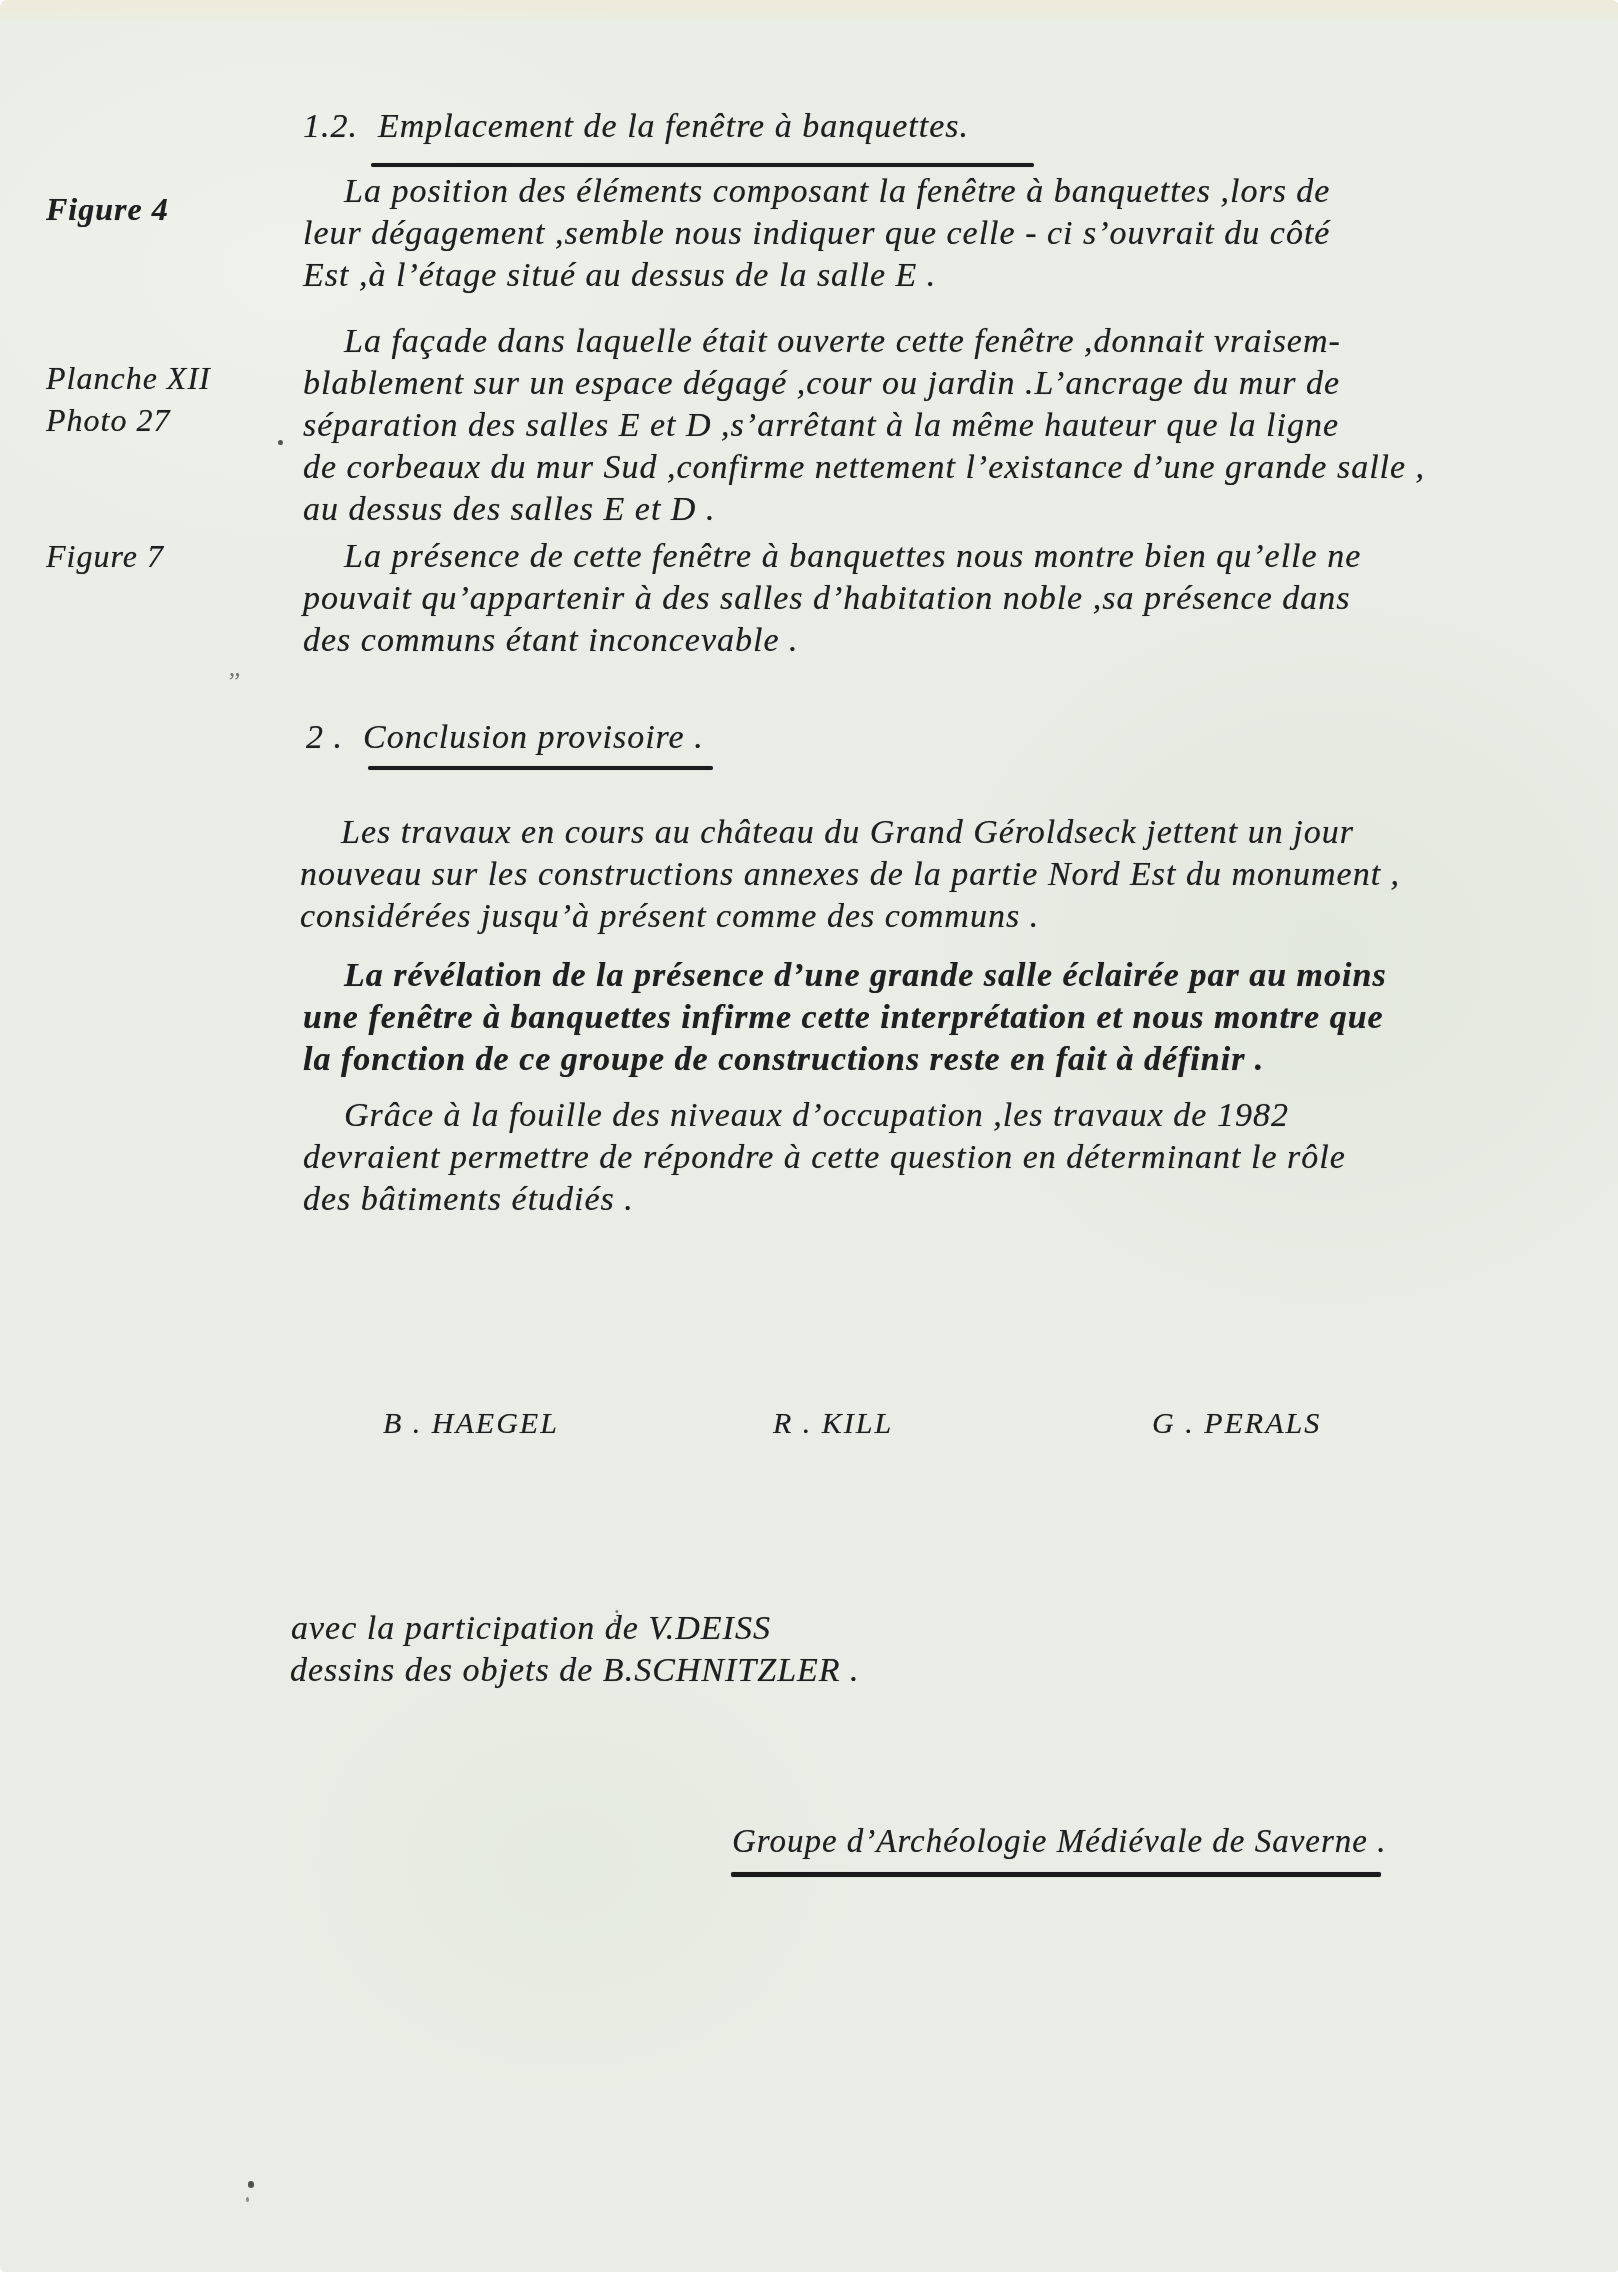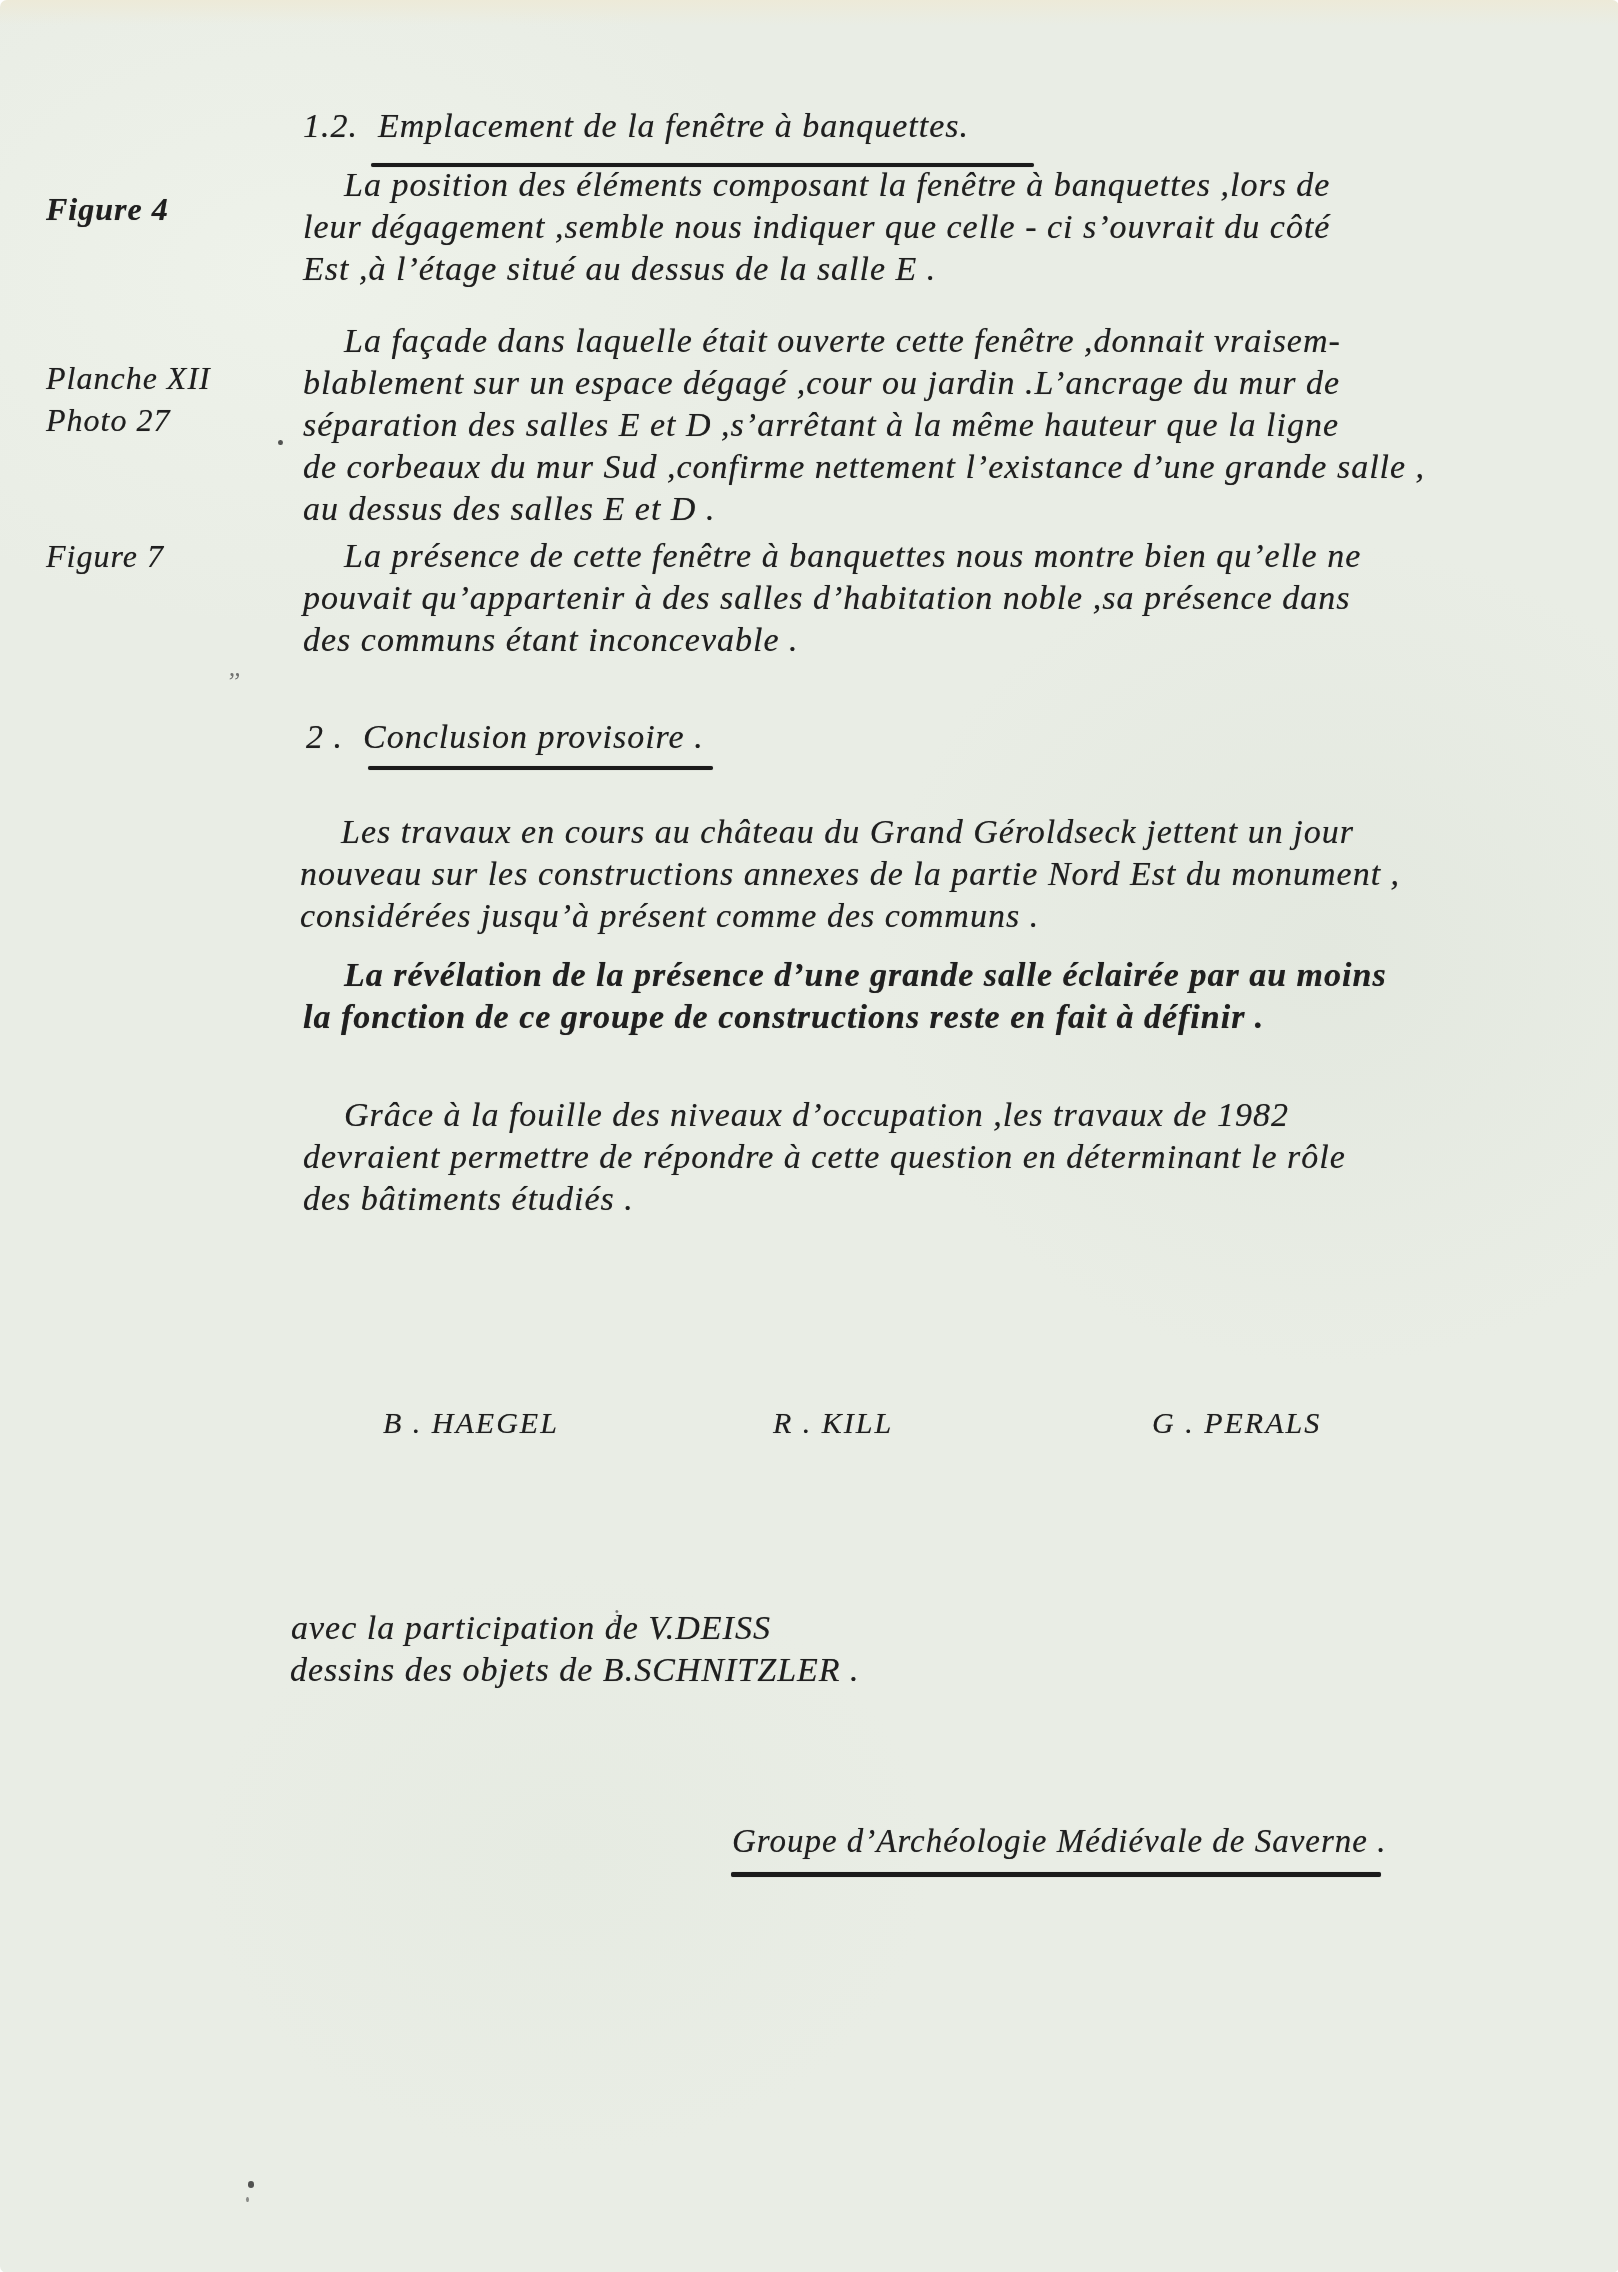--- a/index.html
+++ b/index.html
@@ -44,21 +44,21 @@
   <div class="txt heading" style="left:303px; top:105px;">
     <span class="num">1.2.</span><span>Emplacement de la fenêtre à banquettes.</span>
   </div>
   <div class="rule" style="left:371px; top:163px; width:663px; height:4px;"></div>
 
   <div class="txt margin-note" style="top:188px;font-weight:bold;">Figure 4</div>
   <div class="txt margin-note" style="top:357px;text-align:center;">Planche XII</div>
   <div class="txt margin-note" style="top:399px;">Photo 27</div>
   <div class="txt margin-note" style="top:535px;">Figure 7</div>
 
-  <div class="txt para" style="left:303px; top:164px;font-style:italic;">
+  <div class="txt para" style="left:303px; top:170px;font-style:italic;">
     <div class="line indent">La position des éléments composant la fenêtre à banquettes ,lors de</div>
     <div class="line">leur dégagement ,semble nous indiquer que celle - ci s’ouvrait du côté</div>
     <div class="line">Est ,à l’étage situé au dessus de la salle E .</div>
   </div>
 
   <div class="txt para" style="left:303px; top:320px;">
     <div class="line indent">La façade dans laquelle était ouverte cette fenêtre ,donnait vraisem-</div>
     <div class="line">blablement sur un espace dégagé ,cour ou jardin .L’ancrage du mur de</div>
     <div class="line">séparation des salles E et D ,s’arrêtant à la même hauteur que la ligne</div>
     <div class="line">de corbeaux du mur Sud ,confirme nettement l’existance d’une grande salle ,</div>
@@ -77,20 +77,21 @@
   <div class="rule" style="left:368px; top:766px; width:345px; height:4px;"></div>
 
   <div class="txt para" style="left:300px; top:811px;">
     <div class="line indent">Les travaux en cours au château du Grand Géroldseck jettent un jour</div>
     <div class="line">nouveau sur les constructions annexes de la partie Nord Est du monument ,</div>
     <div class="line">considérées jusqu’à présent comme des communs .</div>
   </div>
 
   <div class="txt para" style="left:303px; top:954px;font-weight:bold;">
     <div class="line indent">La révélation de la présence d’une grande salle éclairée par au moins</div>
+    <div class="line">une fenêtre à banquettes infirme cette interprétation et nous montre que</div>
     <div class="line">la fonction de ce groupe de constructions reste en fait à définir .</div>
   </div>
 
   <div class="txt para" style="left:303px; top:1094px;">
     <div class="line indent">Grâce à la fouille des niveaux d’occupation ,les travaux de 1982</div>
     <div class="line">devraient permettre de répondre à cette question en déterminant le rôle</div>
     <div class="line">des bâtiments étudiés .</div>
   </div>
 
   <div class="sig" style="left:383px; top:1406px;">B . HAEGEL</div>

